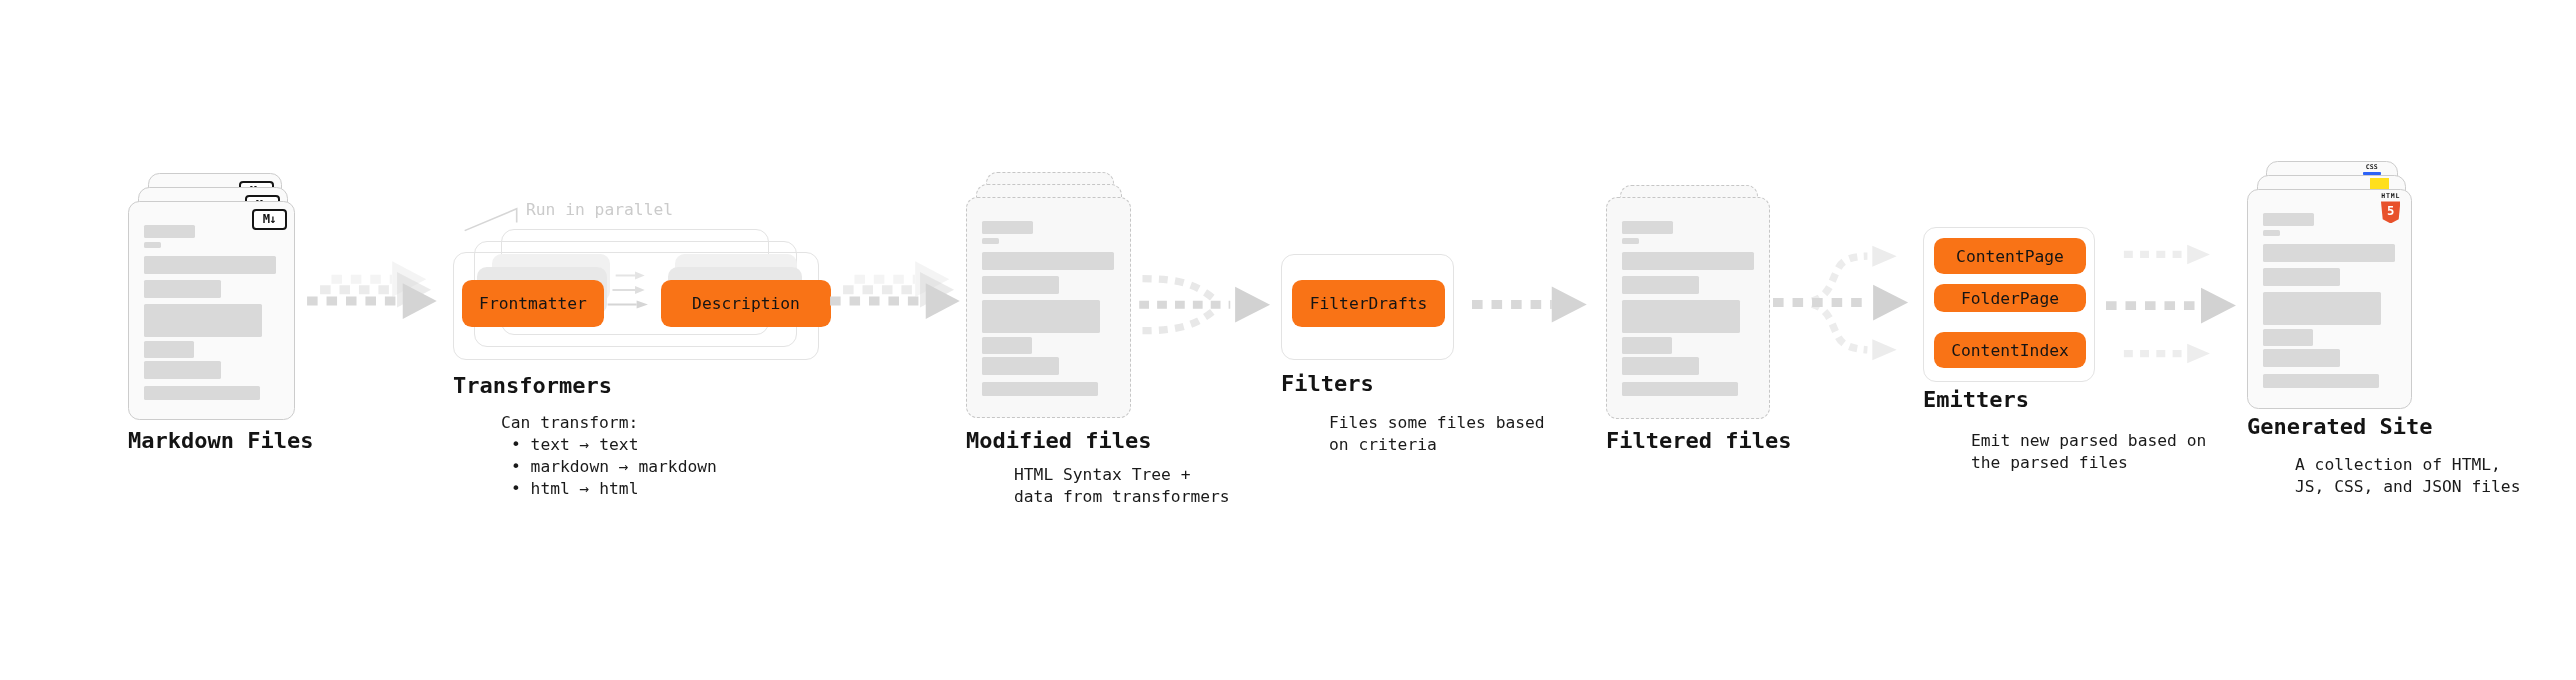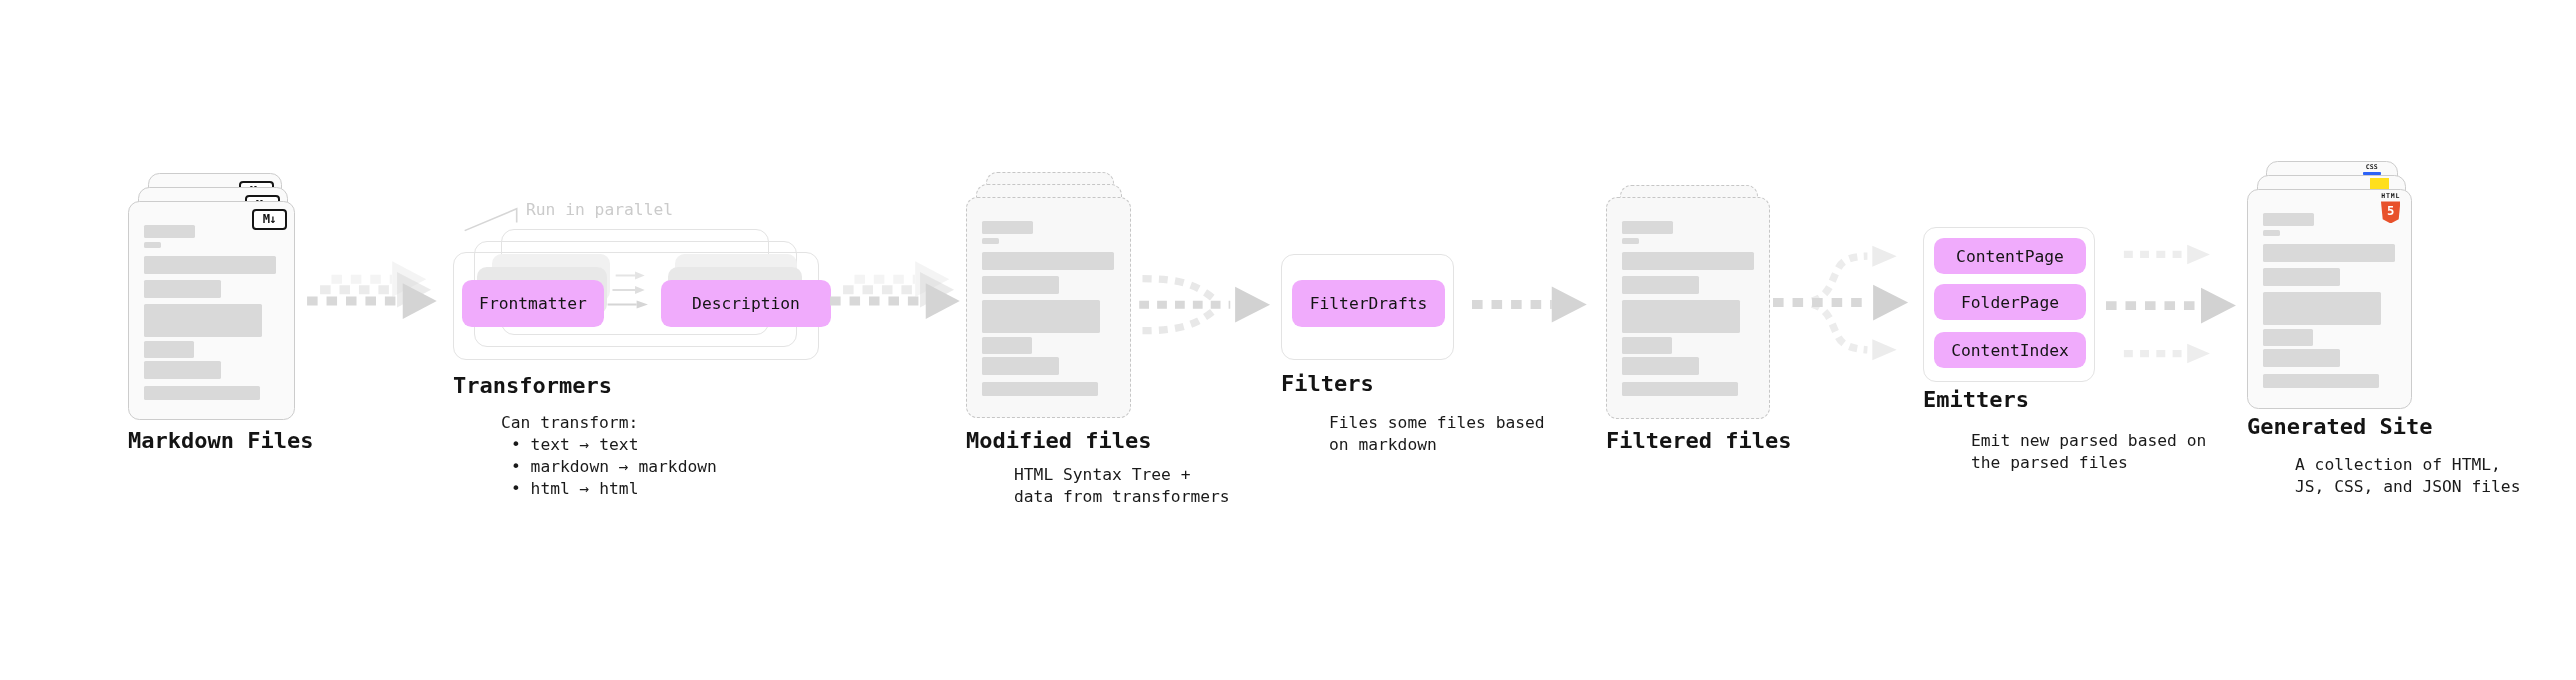--- a/index.html
+++ b/index.html
@@ -31,21 +31,21 @@
   .css-bar{display:block;height:3.3px;background:#2c62f6;margin-top:0.8px;border-radius:0.8px;}
   .js-badge{position:absolute;top:2.4px;right:16.3px;width:18.7px;height:10.6px;background:#ffdf1e;}
   .h5-badge{position:absolute;top:3.3px;right:9.8px;width:21px;text-align:center;}
   .h5-word{display:block;font-style:normal;font-size:6.5px;font-weight:bold;color:#111;letter-spacing:0.8px;line-height:7.3px;}
   .h5-shield{display:block;margin:0.8px auto 0;width:19.5px;height:22px;background:#e8512b;
     clip-path:polygon(0 0,100% 0,91% 81%,50% 100%,9% 81%);
     color:#fff;font-style:normal;font-size:12.2px;font-weight:bold;line-height:21px;text-align:center;}
 
   
   .obox{position:absolute;border:1.6px solid #e3e3e3;border-radius:13px;background:transparent;box-sizing:border-box;}
-  .gbtn{position:absolute;background:#f0abfc;border-radius:9.8px;color:#141414;font-size:16.3px;
+  .gbtn{position:absolute;background:#f97316;border-radius:9.8px;color:#141414;font-size:16.3px;
     display:flex;align-items:center;justify-content:center;box-sizing:border-box;}
   .ghost1{background:#e8e8e8;}
   .ghost2{background:#f1f1f1;}
 
   
   .h{position:absolute;font-weight:bold;font-size:22px;line-height:22px;color:#141414;white-space:pre;}
   .t{position:absolute;font-size:16.3px;line-height:22px;color:#1a1a1a;white-space:pre;margin-left:48px;}
   .note{position:absolute;font-size:16.3px;line-height:16.3px;color:#cbcbcb;white-space:pre;}
 </style>
 </head>
@@ -161,21 +161,21 @@
     <path d="M4,71 C50,71 70,64 92,46" stroke="#e8e8e8" stroke-width="9" stroke-dasharray="11 9" fill="none"></path>
     <line x1="0" y1="39" x2="112" y2="39" stroke="#d8d8d8" stroke-width="10" stroke-dasharray="12 10"></line>
     <polygon points="118,17 118,61 161,39" fill="#d2d2d2"></polygon>
   </svg>
 
   <div>
     <div class="obox" style="left:1281px;top:254px;width:173px;height:106px"></div>
     <div class="gbtn" style="left:1292px;top:280px;width:153px;height:47px">FilterDrafts</div>
     <div class="h" style="left:1281px;top:373px">Filters</div>
     <div class="t" style="left:1281px;top:412px">Files some files based</div>
-    <div class="t" style="left:1281px;top:434px">on markdown</div>
+    <div class="t" style="left:1281px;top:434px">on criteria</div>
   </div>
 
   <svg class="abs" style="left:1472px;top:284px" width="118" height="41" viewBox="0 0 145 50">
     <line x1="0" y1="25" x2="98" y2="25" stroke="#d8d8d8" stroke-width="11" stroke-dasharray="13 11"></line>
     <polygon points="98,3 98,47 141,25" fill="#d4d4d4"></polygon>
   </svg>
 
   <div>
     <div class="doc dashed" style="left:1620px;top:185px;width:138px;height:207px"></div>
     <div class="doc dashed" style="left:1606px;top:197px;width:164px;height:222px">
@@ -196,21 +196,21 @@
     <polygon points="122,2 122,28 152,15" fill="#ececec"></polygon>
     <path d="M48,74 C70,80 72,100 80,114 C86,126 100,129 116,130" stroke="#ececec" stroke-width="9" stroke-dasharray="10 8" fill="none"></path>
     <polygon points="122,117 122,143 152,130" fill="#ececec"></polygon>
     <line x1="0" y1="72" x2="120" y2="72" stroke="#d8d8d8" stroke-width="11" stroke-dasharray="13 11"></line>
     <polygon points="123,50 123,94 166,72" fill="#d2d2d2"></polygon>
   </svg>
 
   <div>
     <div class="obox" style="left:1923px;top:227px;width:172px;height:155px"></div>
     <div class="gbtn" style="left:1934px;top:238px;width:152px;height:36px">ContentPage</div>
-    <div class="gbtn" style="left:1934px;top:284px;width:152px;height:36px">FolderPage</div>
+    <div class="gbtn" style="left:1934px;top:284px;width:152px;height:28px">FolderPage</div>
     <div class="gbtn" style="left:1934px;top:332px;width:152px;height:36px">ContentIndex</div>
     <div class="h" style="left:1923px;top:389px">Emitters</div>
     <div class="t" style="left:1923px;top:430px">Emit new parsed based on</div>
     <div class="t" style="left:1923px;top:452px">the parsed files</div>
   </div>
 
   <svg class="abs" style="left:2106px;top:242px" width="134" height="124" viewBox="0 0 165 152">
     <line x1="22" y1="15" x2="98" y2="15" stroke="#ededed" stroke-width="9" stroke-dasharray="11 9"></line>
     <polygon points="100,3 100,27 128,15" fill="#ededed"></polygon>
     <line x1="0" y1="78" x2="115" y2="78" stroke="#d8d8d8" stroke-width="11" stroke-dasharray="13 11"></line>

